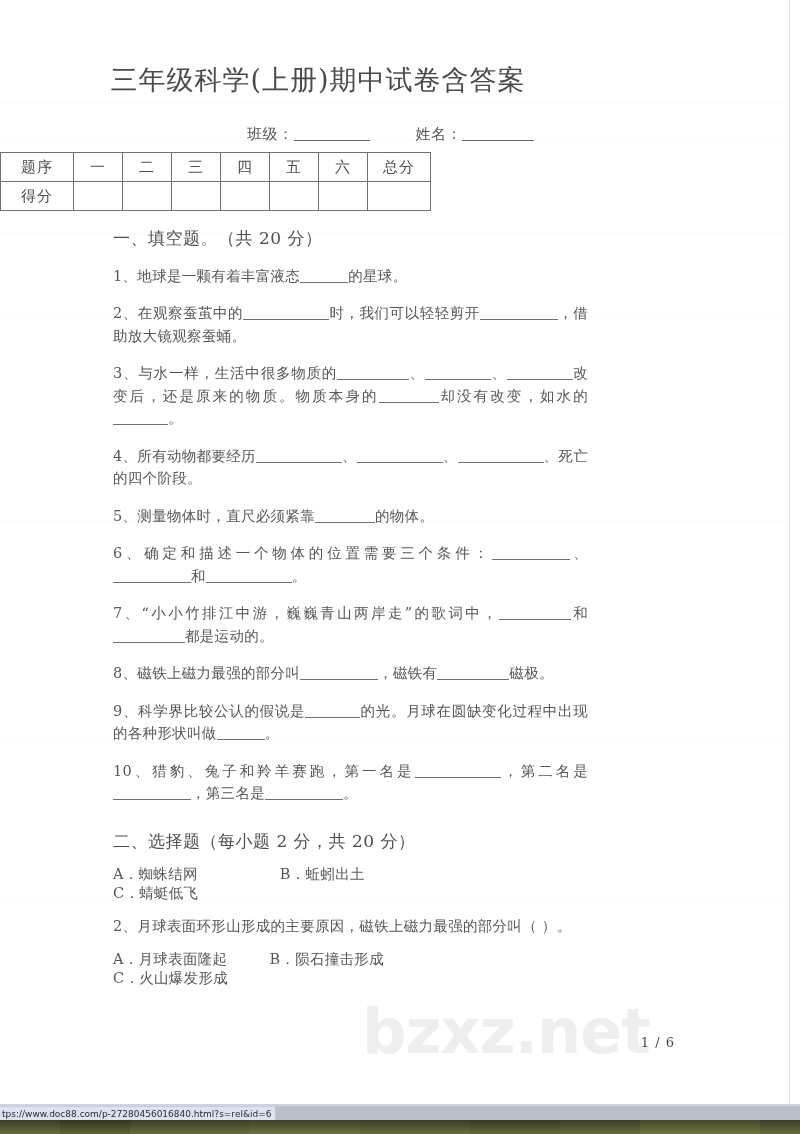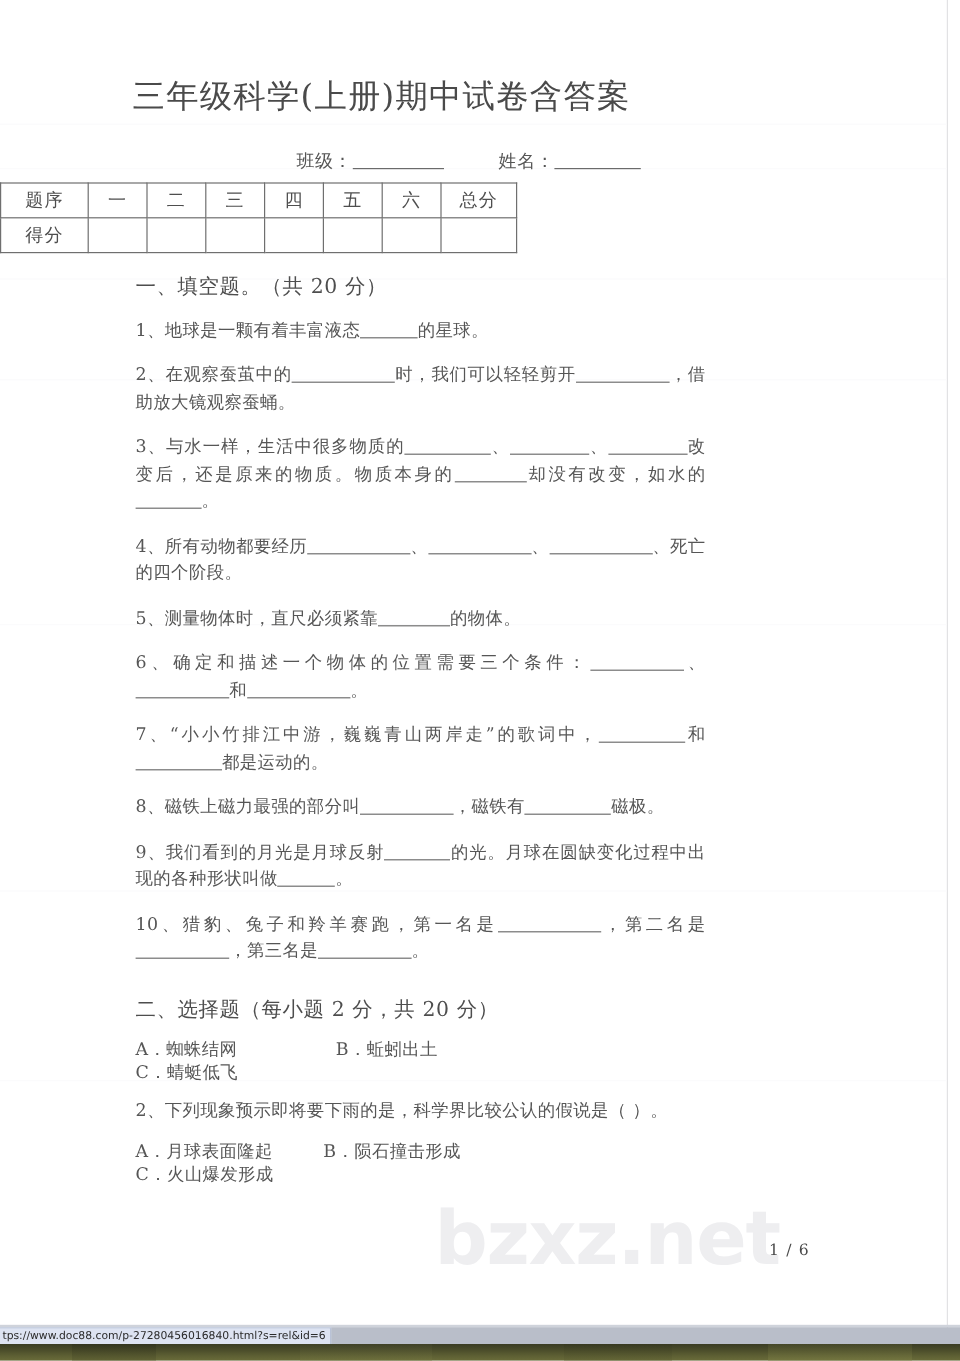--- a/index.html
+++ b/index.html
@@ -310,35 +310,35 @@
 
   <div class="q">
     <span>7、</span><span>“小小竹排江中游，巍巍青山两岸走”的歌词中，</span><span class="u u72"></span><span>和</span><span class="u u72"></span><span>都是运动的。</span>
   </div>
 
   <div class="q">
     <span>8、</span><span>磁铁上磁力最强的部分叫</span><span class="u u78"></span><span>，磁铁有</span><span class="u u72"></span><span>磁极。</span>
   </div>
 
   <div class="q">
-    <span>9、</span><span>我们看到的月光是月球反射</span><span class="u u55"></span><span>的光。月球在圆缺变化过程中出现的各种形状叫做</span><span class="u u48"></span><span>。</span>
+    <span>9、</span><span>科学界比较公认的假说是</span><span class="u u55"></span><span>的光。月球在圆缺变化过程中出现的各种形状叫做</span><span class="u u48"></span><span>。</span>
   </div>
 
   <div class="q">
     <span>10、</span><span>猎豹、兔子和羚羊赛跑，第一名是</span><span class="u u86"></span><span>，第二名是</span><span class="u u78"></span><span>，第三名是</span><span class="u u78"></span><span>。</span>
   </div>
 
   <div class="sec-head" id="sec2-head">二、选择题（每小题 2 分，共 20 分）</div>
 
   <div class="opts">
     <span class="op">A．蜘蛛结网</span><span class="sp1"></span><span class="op">B．蚯蚓出土</span><span class="sp2"></span><span class="op">C．蜻蜓低飞</span>
   </div>
 
   <div class="q tight">
-    <span>2、</span><span>下列现象预示即将要下雨的是，科学界比较公认的假说是（      ）。</span>
+    <span>2、</span><span>月球表面环形山形成的主要原因，磁铁上磁力最强的部分叫（      ）。</span>
   </div>
   <div class="opts">
     <span class="op">A．月球表面隆起</span><span class="sp1" style="width:42px"></span><span class="op">B．陨石撞击形成</span><span class="sp2" style="width:48px"></span><span class="op">C．火山爆发形成</span>
   </div>
 
 </div>
 
 <div id="page-num">1 / 6</div>
 
 <div id="status-strip-top"></div>

